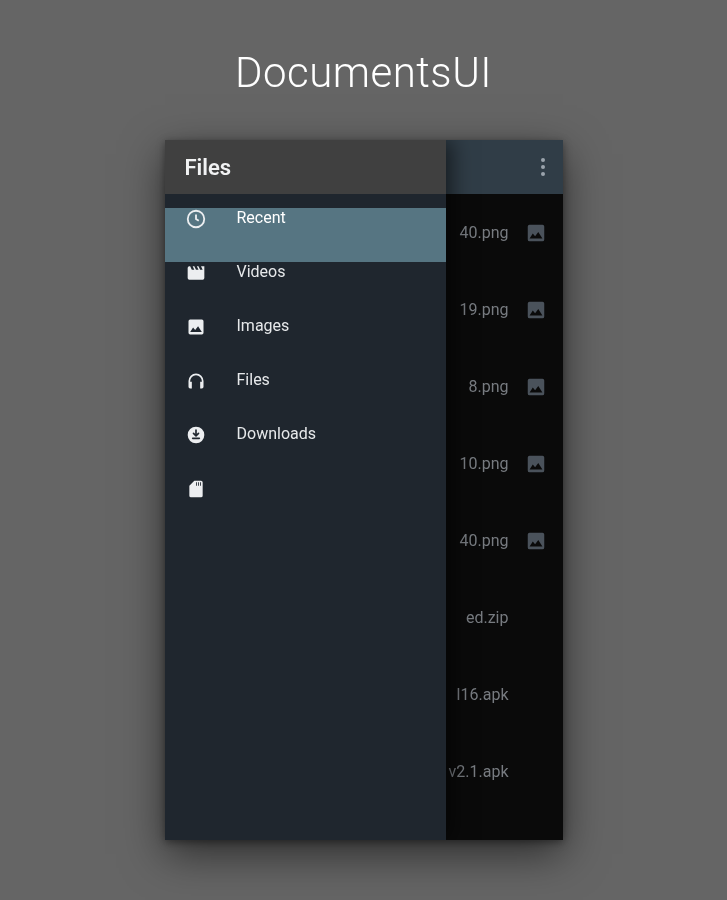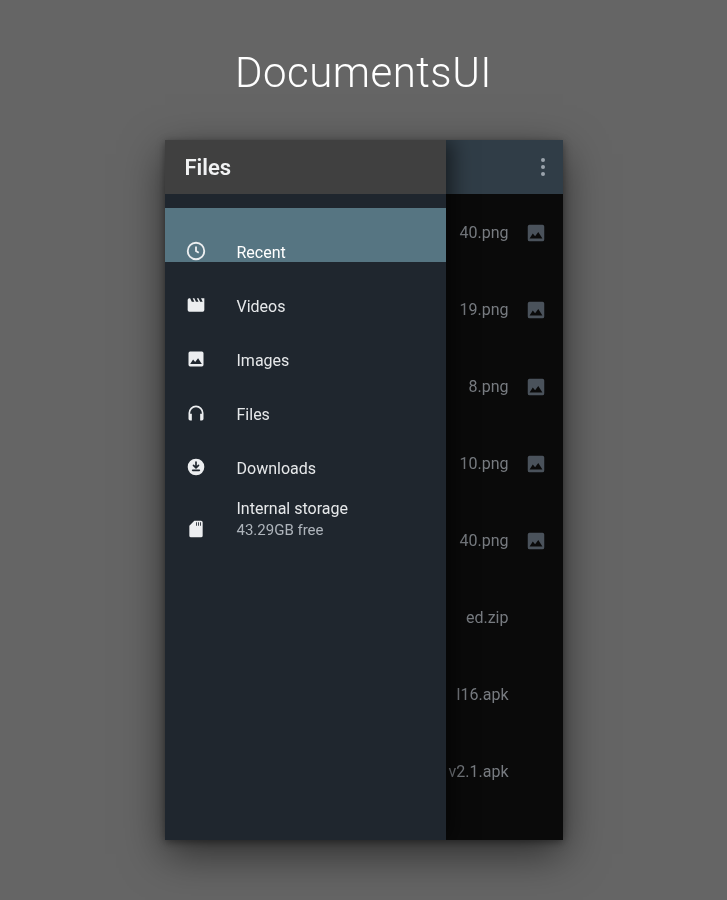--- a/index.html
+++ b/index.html
@@ -88,21 +88,21 @@
     font-size: 22px;
     font-weight: 600;
     display: flex;
     align-items: center;
     padding-left: 20px;
   }
   .drawer-gap { height: 14px; }
   .drawer-item {
     height: 54px;
     display: flex;
-    align-items: flex-end;
+    align-items: flex-start;
     padding-left: 20px;
     gap: 30px;
     color: #e6e8ea;
     font-size: 16px;
     cursor: pointer;
   }
   .drawer-item.active {
     background: #567582;
     color: #ffffff;
   }
@@ -245,20 +245,16 @@
       </span>
       <span>Downloads</span>
     </div>
 
     <div class="drawer-item storage">
       <span class="icon">
         <svg viewBox="0 0 24 24" width="20" height="20" fill="currentColor">
             <path d="M18 2h-8L4 8v12a2 2 0 0 0 2 2h12a2 2 0 0 0 2-2V4a2 2 0 0 0-2-2zM12 4h1v4h-1V4zm2.5 0h1v4h-1V4zM17 4h1v4h-1V4z"></path>
           </svg>
       </span>
-      <span class="labels">
-        <span>Internal storage</span>
-        <span class="sublabel">43.29GB free</span>
-      </span>
     </div>
 
   </div>
 </div>
 
 </body></html>

